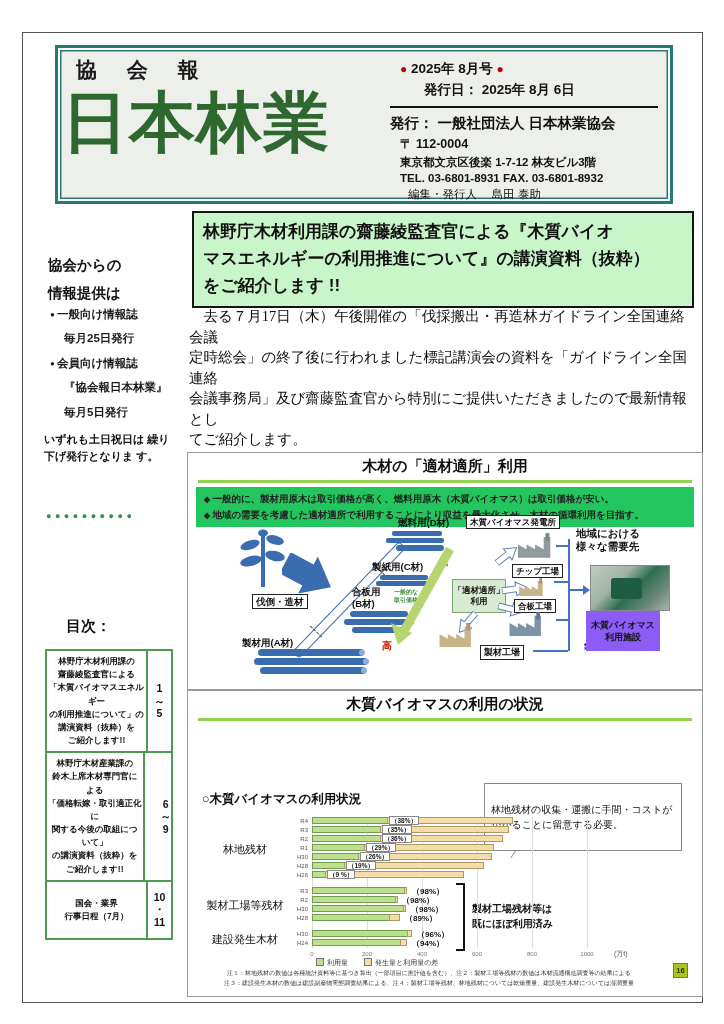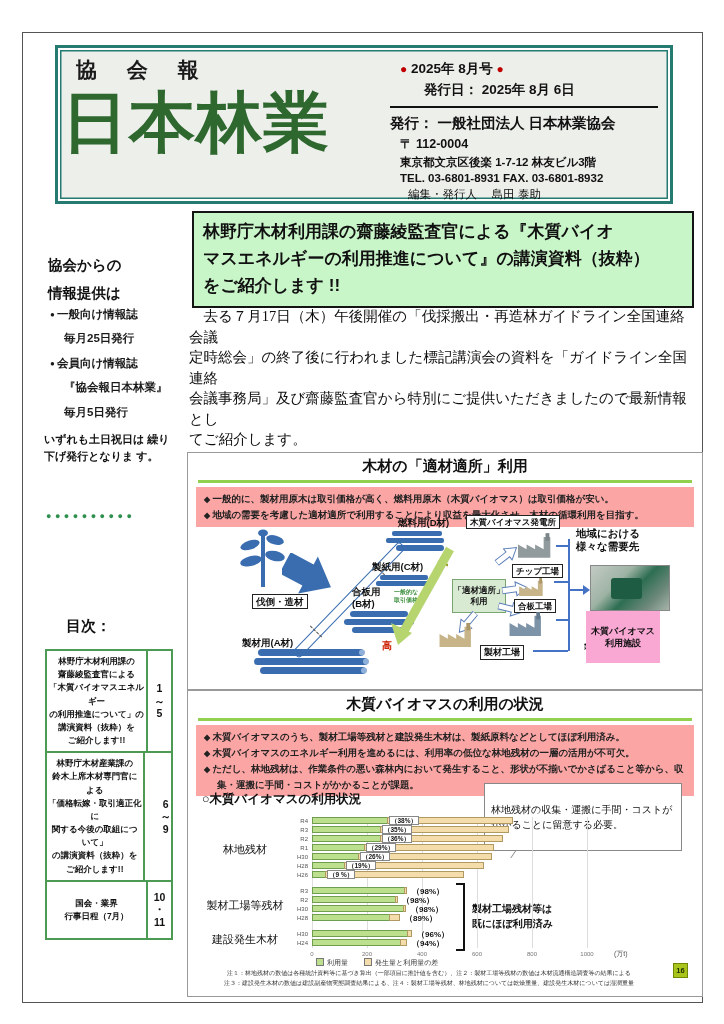--- a/index.html
+++ b/index.html
@@ -49,21 +49,21 @@
   .paras{position:absolute;left:189px;top:306px;width:510px;font-family:"Liberation Serif",serif;
          font-size:14.5px;line-height:1.42;color:#0d0d0d;}
   .p1{white-space:pre-line;}
   .p2{white-space:pre-line;text-decoration:underline;text-underline-offset:2px;margin-top:2px;}
 
   .slide{position:absolute;left:187px;width:514px;background:#fff;border:1px solid #999;}
   #slide1{top:452px;height:236px;}
   #slide2{top:690px;height:305px;}
   .sl-title{position:absolute;left:0;right:0;top:4px;text-align:center;font-size:15px;font-weight:bold;}
   .sl-rule{position:absolute;left:10px;right:10px;top:27px;height:2.5px;background:#92d050;}
-  .ybox{position:absolute;left:8px;top:34px;right:8px;background:#fca5a5;padding:4px 8px;
+  .ybox{position:absolute;left:8px;top:34px;right:8px;background:#22c55e;padding:4px 8px;
         font-size:9.5px;line-height:1.62;font-weight:600;color:#222;}
   .ybox .li{padding-left:13px;text-indent:-13px;}
   .ybox .li::before{content:"◆ ";font-size:8px;}
 
   
   .d{position:absolute;}
   .dlab{position:absolute;background:#fff;border:1.5px solid #222;font-size:8.5px;font-weight:bold;
         padding:1px 3px;white-space:nowrap;line-height:1.2;}
   .dtext{position:absolute;font-size:9.5px;font-weight:bold;white-space:pre-line;line-height:1.25;}
   .log{position:absolute;height:8px;background:#fff;border:1.5px solid #3a6db0;border-radius:4px;
@@ -71,22 +71,22 @@
   .cut{position:absolute;width:16px;border-top:1px dashed #555;transform:rotate(44deg);}
   .tkbox{position:absolute;background:#d9ead3;border:1px solid #7aa66f;font-size:8.5px;font-weight:bold;
          text-align:center;white-space:pre-line;display:flex;align-items:center;justify-content:center;line-height:1.3;}
   .vline{position:absolute;border-left:2px solid #4472c4;}
   .hstub{position:absolute;border-top:2px solid #4472c4;}
   .harrowhead{position:absolute;width:0;height:0;border-top:5px solid transparent;border-bottom:5px solid transparent;
               border-left:7px solid #4472c4;}
   .photo{position:absolute;border:1px solid #888;
          background:linear-gradient(135deg,#c3cbc4 0%,#9eb3a4 35%,#2e6e52 55%,#6f8a7d 80%,#a9b5ab 100%);}
   .photo::after{content:"";position:absolute;left:26%;top:28%;width:40%;height:46%;background:#1f5c44;border-radius:3px;}
-  .caption{position:absolute;background:#f9a8d4;font-size:9px;font-weight:bold;text-align:center;
-           white-space:pre-line;padding:14px 5px;line-height:1.35;}
+  .caption{position:absolute;background:#8b5cf6;font-size:9px;font-weight:bold;text-align:center;
+           white-space:pre-line;padding:8px 5px;line-height:1.35;}
 
   
   .chead{position:absolute;left:14px;top:100px;font-size:12.5px;font-weight:bold;}
   .callout{position:absolute;left:296px;top:92px;width:198px;background:#fff;border:1px solid #888;
            font-size:10px;line-height:1.5;padding:18px 6px;white-space:pre-line;box-sizing:border-box;}
   .callout::after{content:"";position:absolute;left:28px;bottom:-8px;width:12px;height:8px;
                   border-left:1px solid #888;transform:skewX(-35deg);}
   .ccanvas{position:absolute;left:18px;top:126px;width:492px;height:152px;}
   .grid{position:absolute;top:0;width:1px;background:#ddd;}
   .ticklab{position:absolute;font-size:6px;color:#777;width:18px;text-align:center;}
@@ -307,25 +307,20 @@
     <div class="harrowhead" style="left:395px;top:132px"></div>
 
     <div class="photo" style="left:402px;top:112px;width:78px;height:44px"></div>
     <div class="caption" style="left:398px;top:158px">木質バイオマス
 利用施設</div>
   </div>
 
   <div class="slide" id="slide2">
     <div class="sl-title">木質バイオマスの利用の状況</div>
     <div class="sl-rule"></div>
-    <div class="ybox">
-        <div class="li">木質バイオマスのうち、製材工場等残材と建設発生木材は、製紙原料などとしてほぼ利用済み。</div>
-        <div class="li">木質バイオマスのエネルギー利用を進めるには、利用率の低位な林地残材の一層の活用が不可欠。</div>
-        <div class="li">ただし、林地残材は、作業条件の悪い森林内において発生すること、形状が不揃いでかさばること等から、収集・運搬に手間・コストがかかることが課題。</div>
-      </div>
     <div class="chead">○木質バイオマスの利用状況</div>
     <div class="callout">林地残材の収集・運搬に手間・コストが
 かかることに留意する必要。</div>
 
     <div class="ccanvas">
       <div class="bracket"></div>
       <div class="bnote">製材工場残材等は
 既にほぼ利用済み</div>
       <div class="legend">
         <span><span class="sw swu"></span><span>利用量</span></span>

